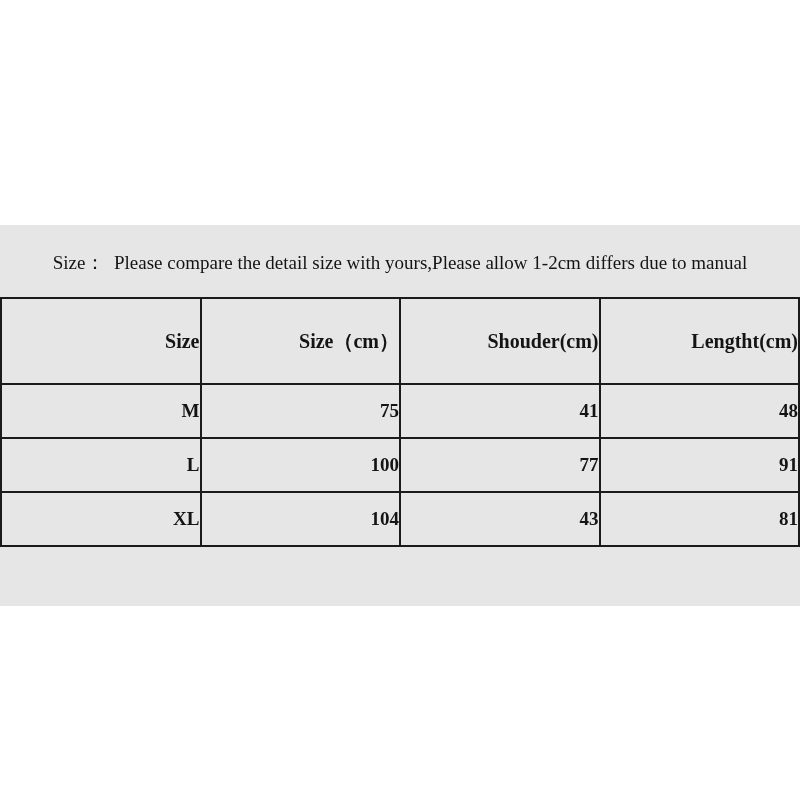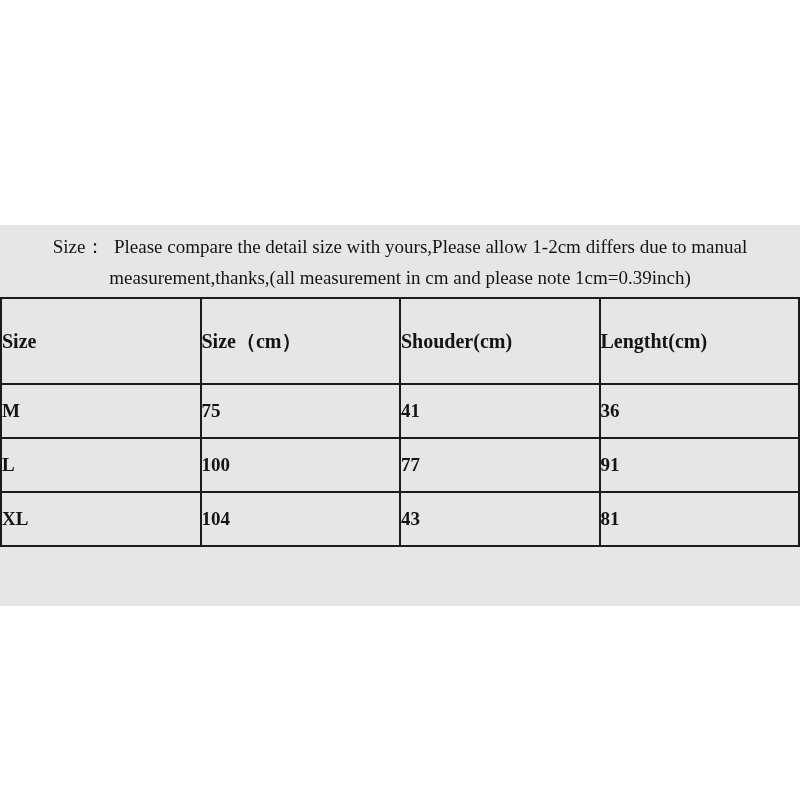--- a/index.html
+++ b/index.html
@@ -49,21 +49,21 @@
   table.size-table {
     width: 800px;
     height: 248px;
     border-collapse: collapse;
     table-layout: fixed;
     background: #e6e6e6;
   }
   table.size-table th,
   table.size-table td {
     border: 2px solid #1b1b1b;
-    text-align: left;
+    text-align: right;
     vertical-align: middle;
     font-weight: bold;
     color: #141414;
     padding: 0;
   }
   table.size-table th {
     height: 84px;
     font-size: 20px;
   }
   table.size-table td {
@@ -87,21 +87,20 @@
   }
 </style>
 </head>
 <body>
 
 <div class="page">
   <div class="panel">
 
     <div class="notice">
       <div class="line">Size：  Please compare the detail size with yours,Please allow 1-2cm differs due to manual</div>
-      <div class="line">measurement,thanks,(all measurement in cm and please note 1cm=0.39inch)</div>
     </div>
 
     <table class="size-table">
       <colgroup>
         <col class="c">
           <col class="c">
           <col class="c">
           <col class="c">
       </colgroup>
       <thead>
@@ -110,21 +109,21 @@
           <th>Size（cm）</th>
           <th>Shouder(cm)</th>
           <th>Lengtht(cm)</th>
         </tr>
       </thead>
       <tbody>
         <tr>
           <td>M</td>
           <td>75</td>
           <td>41</td>
-          <td>36</td>
+          <td>48</td>
         </tr>
         <tr>
           <td>L</td>
           <td>100</td>
           <td>77</td>
           <td>91</td>
         </tr>
         <tr>
           <td>XL</td>
           <td>104</td>

